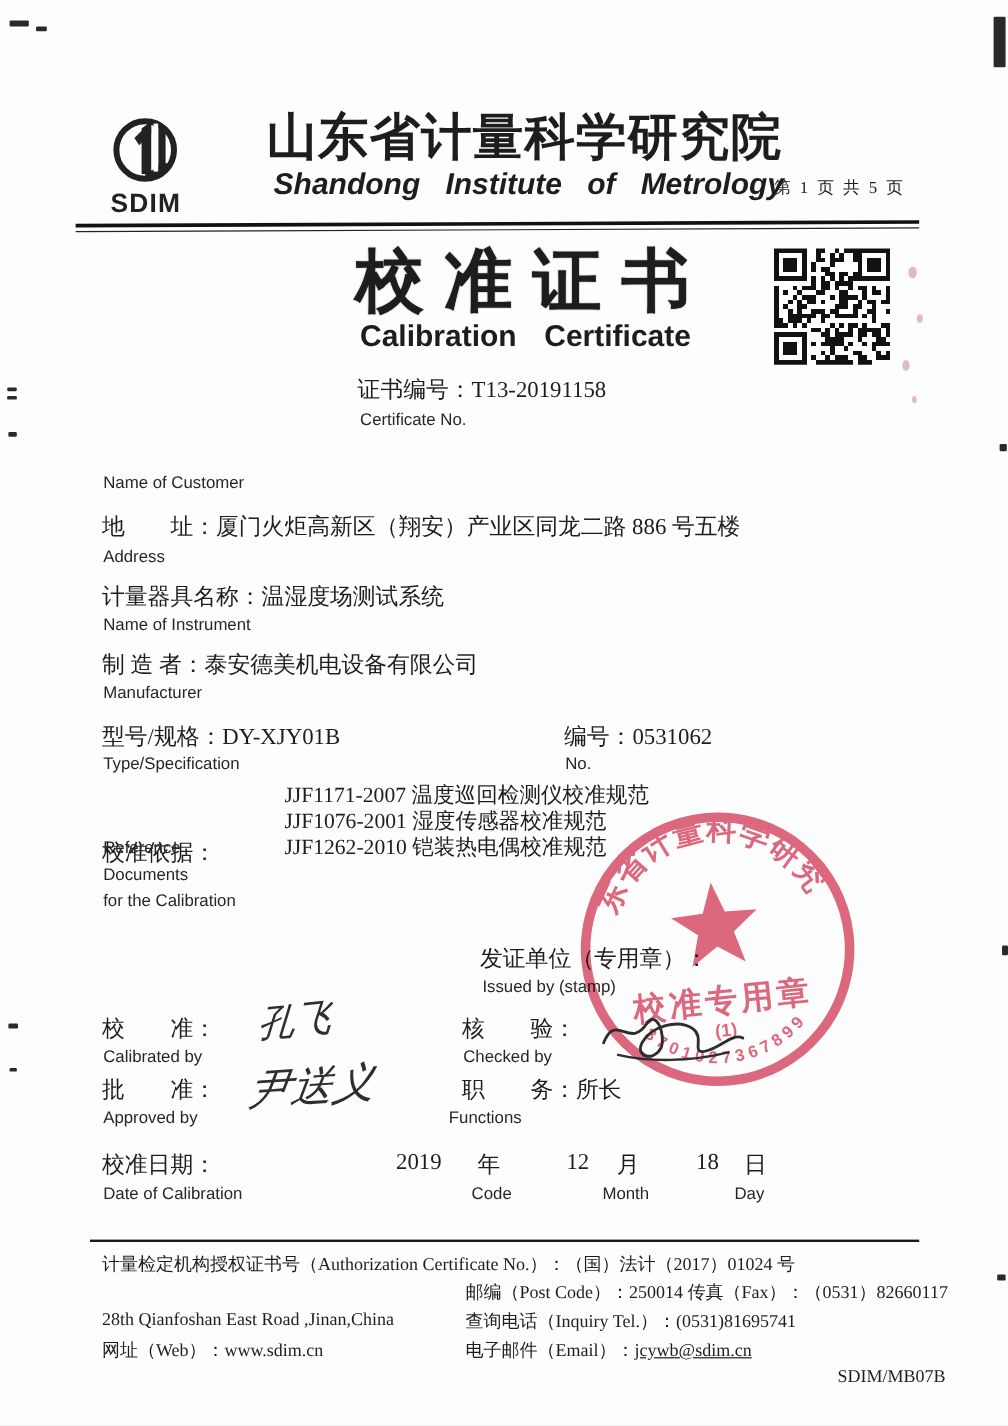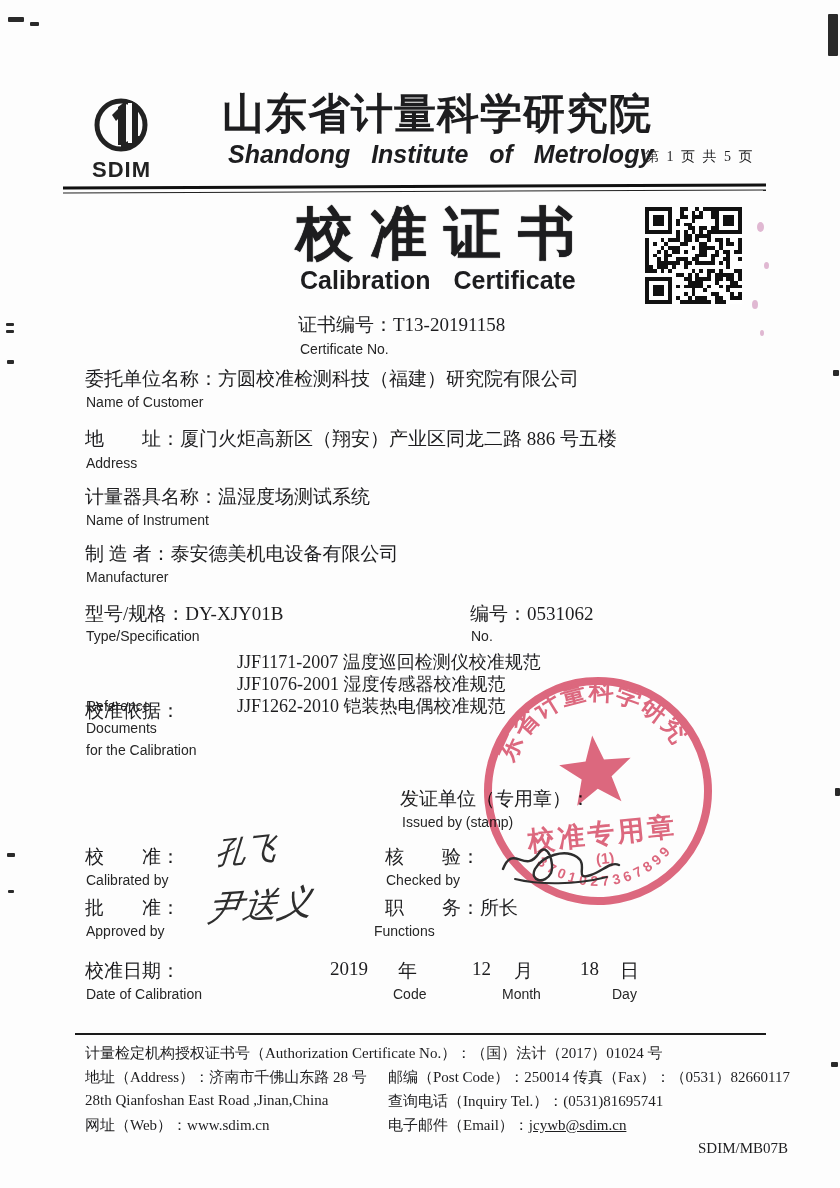--- a/index.html
+++ b/index.html
@@ -385,23 +385,20 @@
       <rect x="72" y="96" width="4" height="4" fill="#111"></rect>
       <rect x="76" y="96" width="4" height="4" fill="#111"></rect>
       <rect x="80" y="96" width="4" height="4" fill="#111"></rect>
     </svg>
 
   <div class="abs certno" style="left:298px;top:312px;">
     <span>证书编号：</span><span>T13-20191158</span>
   </div>
   <div class="abs sub-en" style="left:300px;top:341px;">Certificate No.</div>
 
-  <div class="abs cnline" style="left:85px;top:366px;">
-    <span>委托单位名称：</span><span>方圆校准检测科技（福建）研究院有限公司</span>
-  </div>
   <div class="abs sub-en" style="left:86px;top:394px;">Name of Customer</div>
 
   <div class="abs cnline" style="left:85px;top:426px;">
     <span>地　　址：</span><span>厦门火炬高新区（翔安）产业区同龙二路 886 号五楼</span>
   </div>
   <div class="abs sub-en" style="left:86px;top:455px;">Address</div>
 
   <div class="abs cnline" style="left:85px;top:484px;">
     <span>计量器具名称：</span><span>温湿度场测试系统</span>
   </div>
@@ -478,21 +475,20 @@
   <div class="abs cnline" style="left:472px;top:958px;">12</div>
   <div class="abs cnline" style="left:514px;top:958px;">月</div>
   <div class="abs sub-en" style="left:502px;top:986px;">Month</div>
   <div class="abs cnline" style="left:580px;top:958px;">18</div>
   <div class="abs cnline" style="left:620px;top:958px;">日</div>
   <div class="abs sub-en" style="left:612px;top:986px;">Day</div>
 
   <div class="abs sep" style="left:75px;top:1033px;width:691px;"></div>
 
   <div class="abs foot" style="left:85px;top:1044px;">计量检定机构授权证书号（Authorization Certificate No.）：（国）法计（2017）01024 号</div>
-  <div class="abs foot" style="left:85px;top:1068px;">地址（Address）：济南市千佛山东路 28 号</div>
   <div class="abs foot" style="left:388px;top:1068px;">邮编（Post Code）：250014 传真（Fax）：（0531）82660117</div>
   <div class="abs foot" style="left:85px;top:1092px;">28th Qianfoshan East Road ,Jinan,China</div>
   <div class="abs foot" style="left:388px;top:1092px;">查询电话（Inquiry Tel.）：(0531)81695741</div>
   <div class="abs foot" style="left:85px;top:1116px;">网址（Web）：www.sdim.cn</div>
   <div class="abs foot" style="left:388px;top:1116px;">
     <span>电子邮件（Email）：</span><span class="email-u">jcywb@sdim.cn</span>
   </div>
   <div class="abs foot" style="left:698px;top:1140px;">SDIM/MB07B</div>
 
   <div class="abs speck" style="left:8px;top:17px;width:16px;height:5px;"></div>

